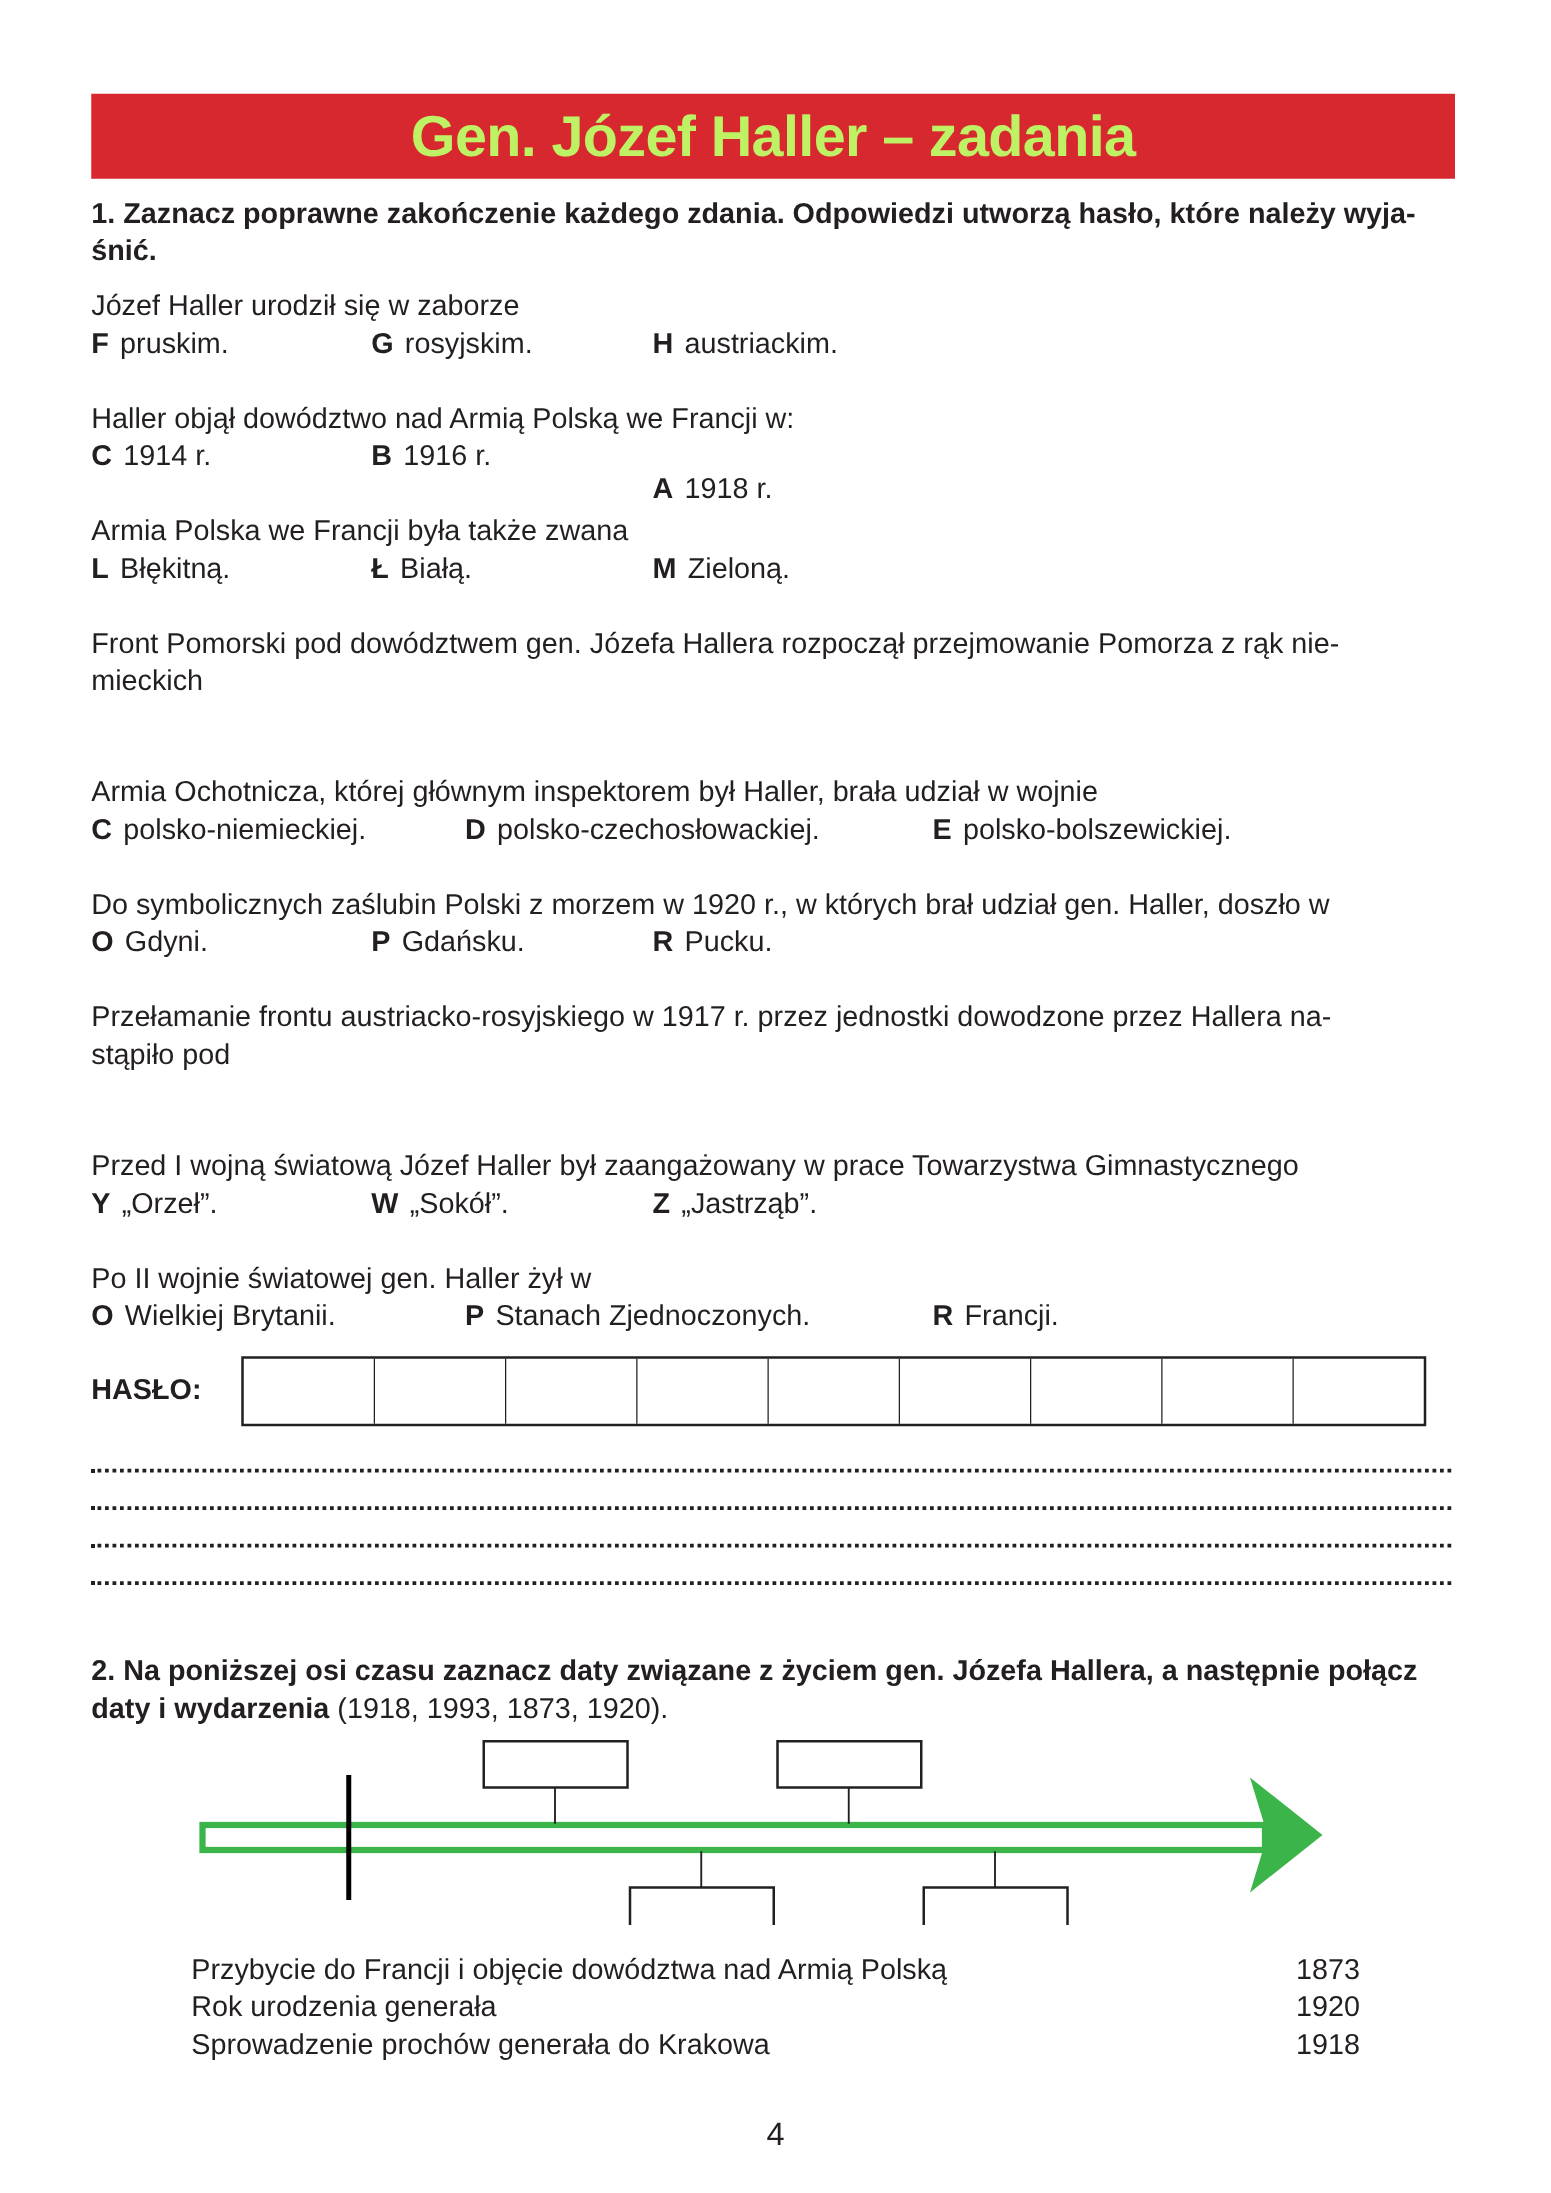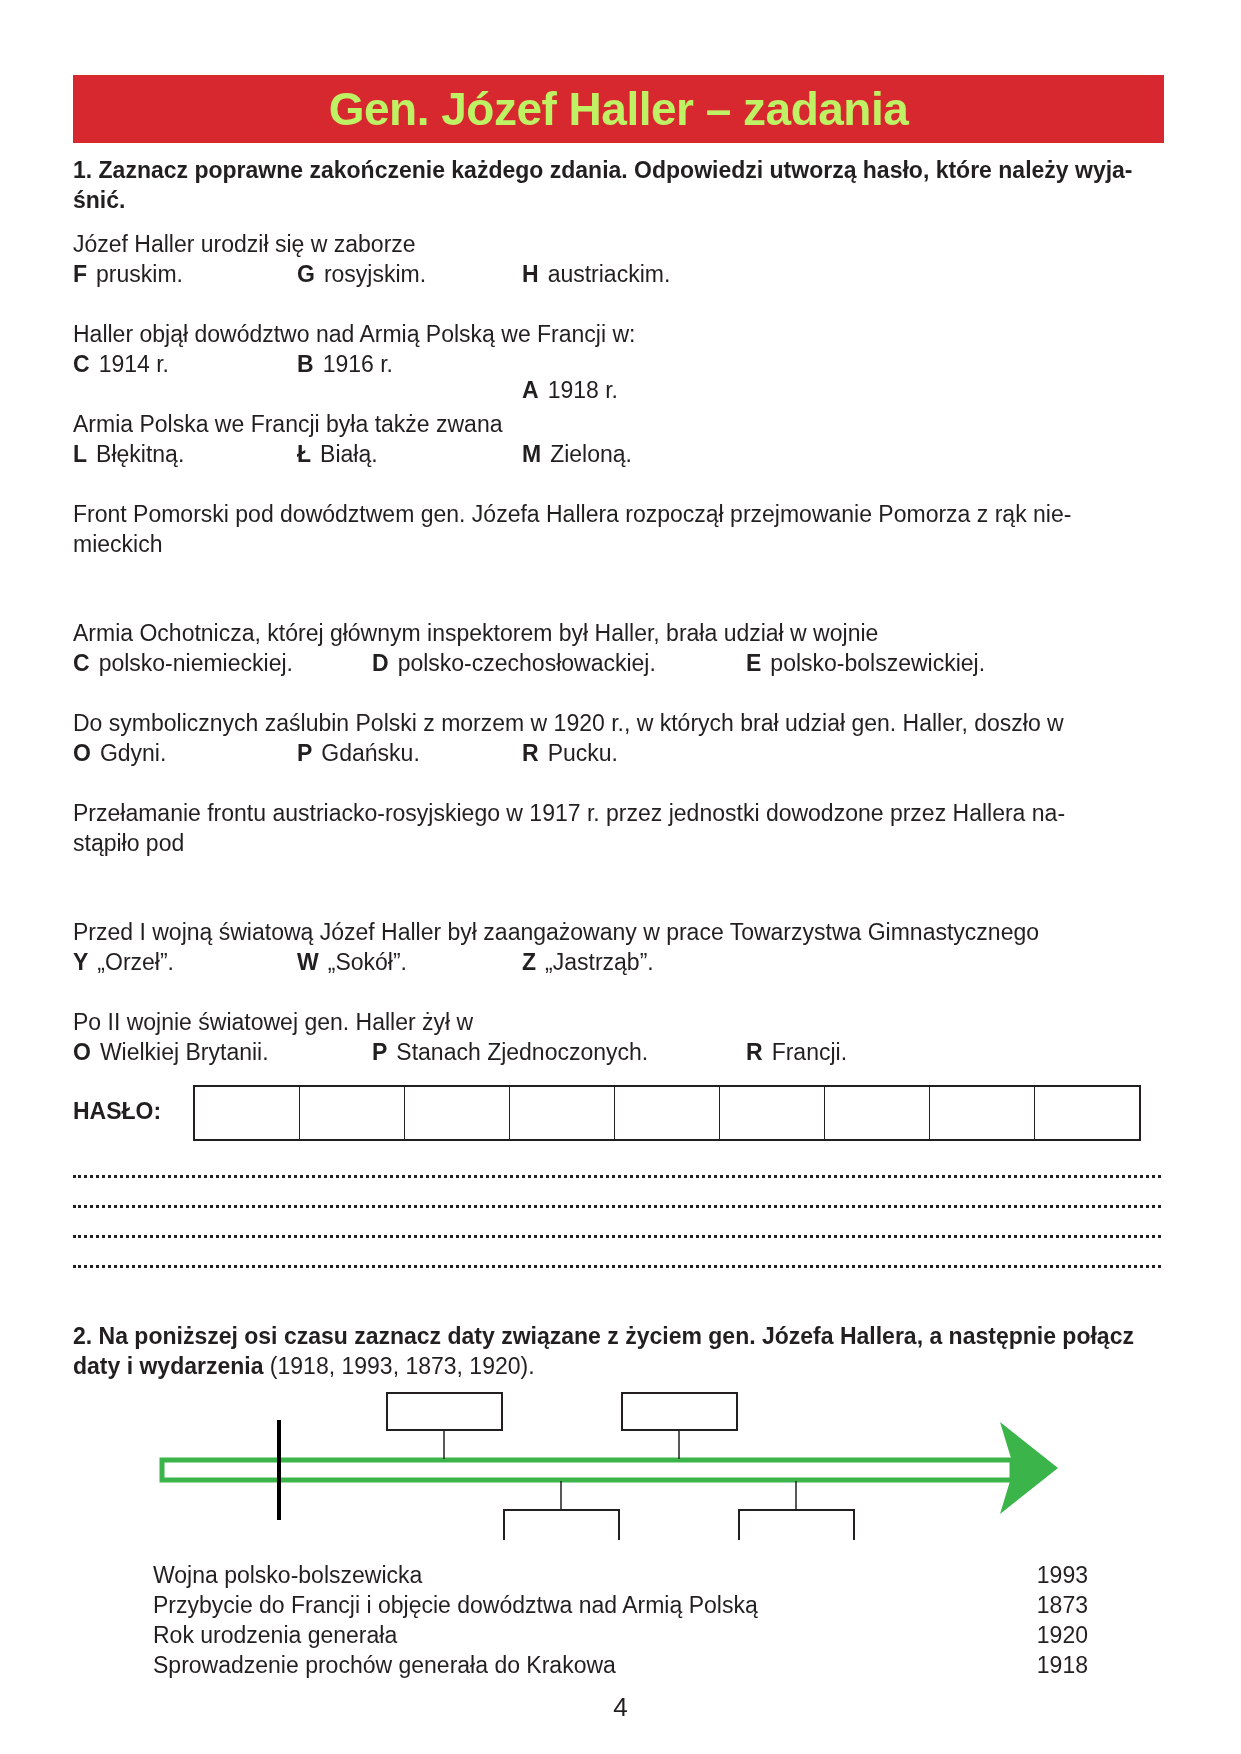--- a/index.html
+++ b/index.html
@@ -149,24 +149,20 @@
     <rect x="504" y="130" width="115" height="37" fill="#fff" stroke="#231f20" stroke-width="2"></rect>
   </g>
   <g>
     <line x1="796" y1="101" x2="796" y2="130" stroke="#231f20" stroke-width="1.5"></line>
     <rect x="739" y="130" width="115" height="37" fill="#fff" stroke="#231f20" stroke-width="2"></rect>
   </g>
 </svg>
 
 <div class="events" id="events">
     <div class="event-row">
-      <span class="event-label">Wojna polsko-bolszewicka</span>
-      <span class="event-year">1993</span>
-    </div>
-    <div class="event-row">
       <span class="event-label">Przybycie do Francji i objęcie dowództwa nad Armią Polską</span>
       <span class="event-year">1873</span>
     </div>
     <div class="event-row">
       <span class="event-label">Rok urodzenia generała</span>
       <span class="event-year">1920</span>
     </div>
     <div class="event-row">
       <span class="event-label">Sprowadzenie prochów generała do Krakowa</span>
       <span class="event-year">1918</span>

